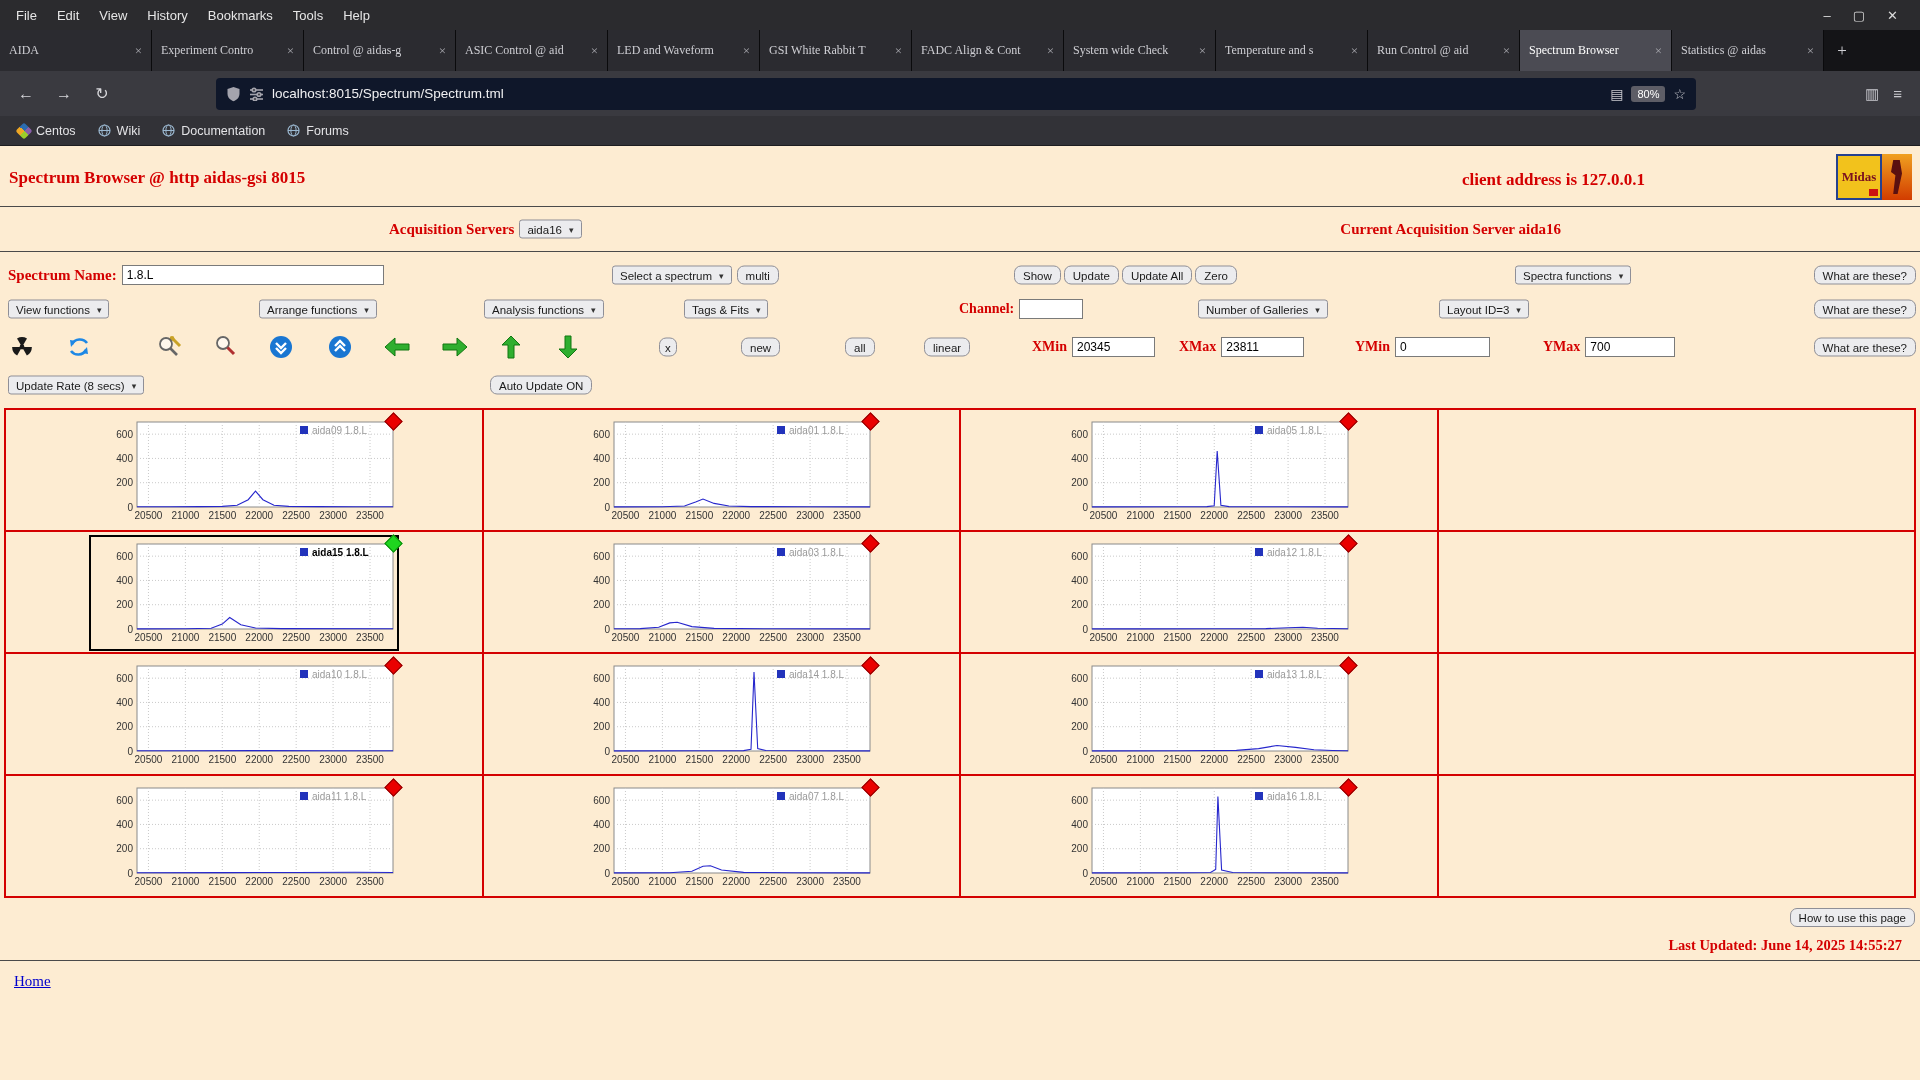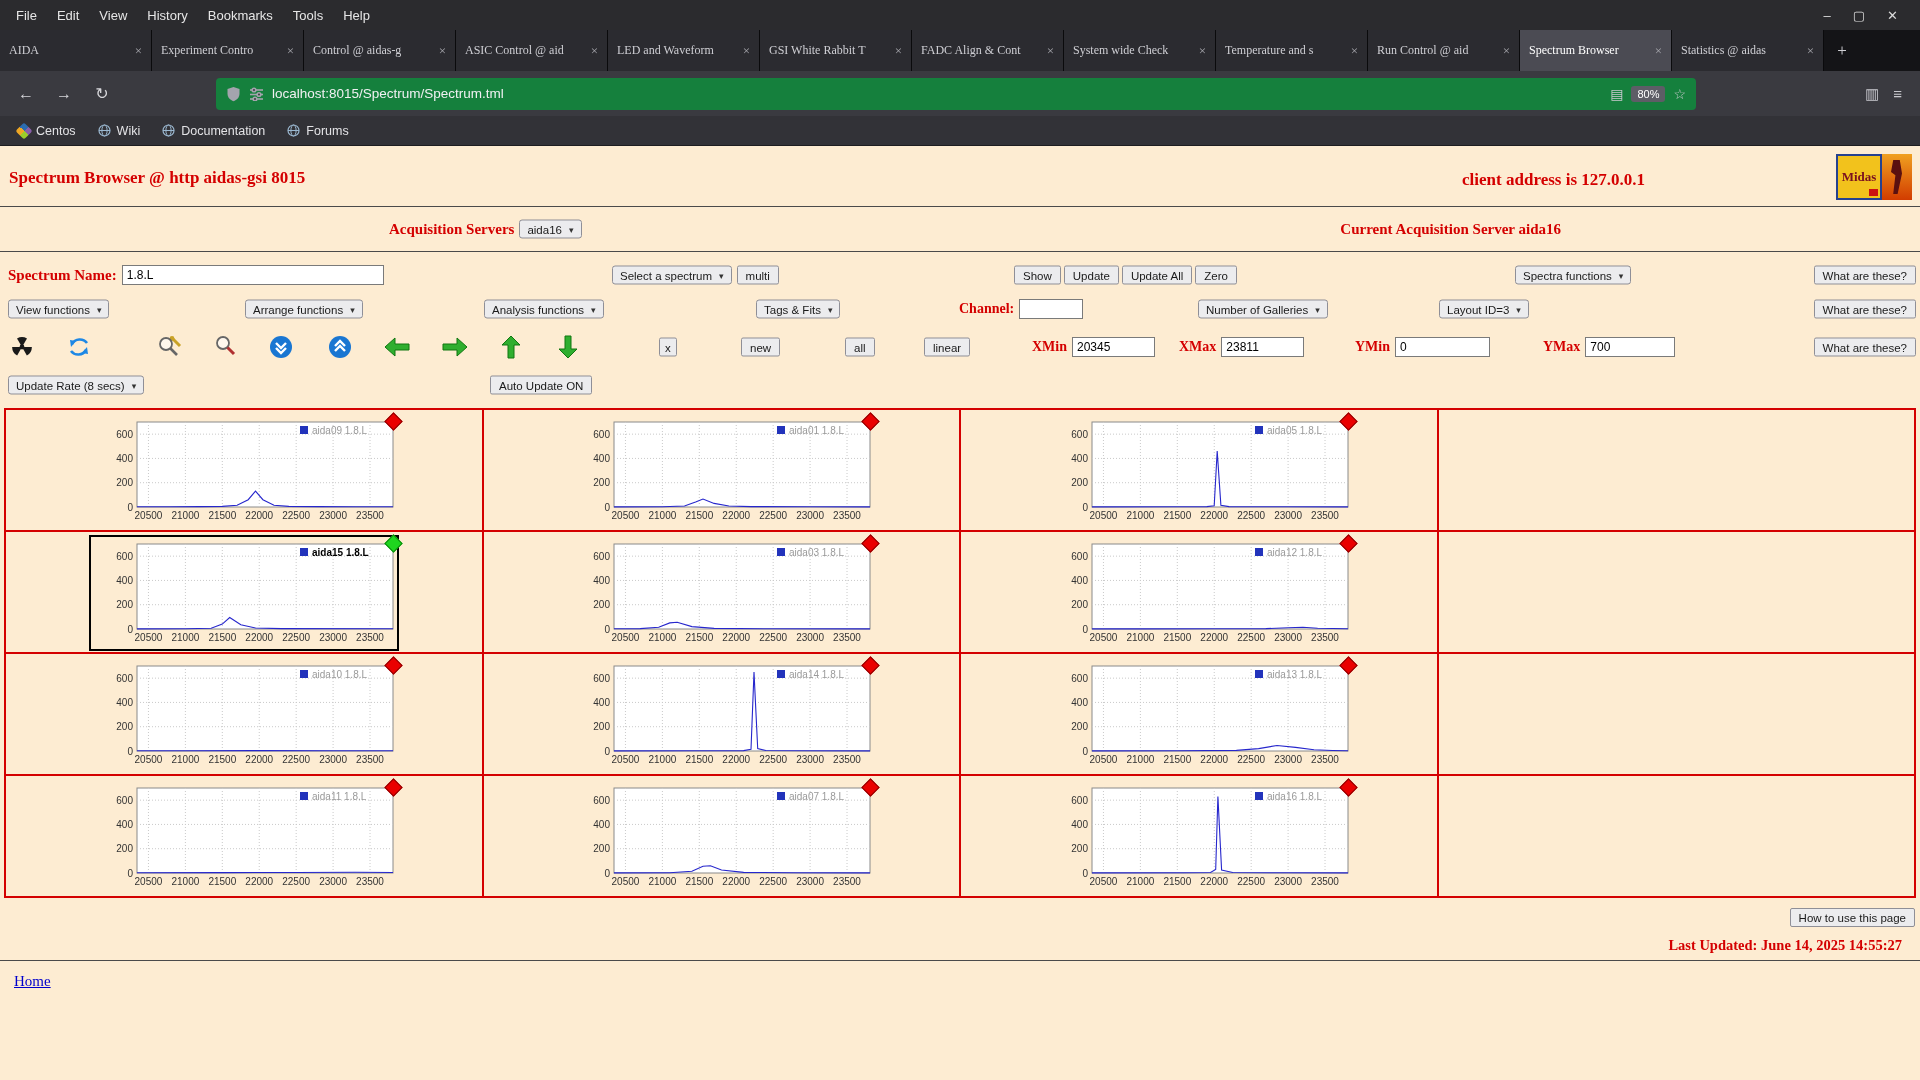--- a/index.html
+++ b/index.html
@@ -16,21 +16,21 @@
   .tab { flex:0 0 152px; background:#2b2b30; border-right:1px solid #0a0a0c; color:#cfcfd4;
          font-size:12px; display:flex; align-items:center; padding:0 9px; gap:6px; }
   .tab.active { background:#4b4b53; color:#ffffff; }
   .tab-label { flex:1; white-space:nowrap; overflow:hidden; }
   .tab-close { color:#a7a7ad; font-size:13px; }
   .new-tab { width:36px; display:flex; align-items:center; justify-content:center; color:#cfcfd4; font-size:17px; }
 
   .navbar { height:45px; background:#3a3a40; display:flex; align-items:center; padding:0 12px; gap:10px; }
   .nav-btn { width:28px; height:28px; display:flex; align-items:center; justify-content:center;
              color:#d6d6da; font-size:16px; border-radius:4px; }
-  .urlbar { flex:1; max-width:1480px; height:32px; background:#15803d; border-radius:4px; display:flex;
+  .urlbar { flex:1; max-width:1480px; height:32px; background:#0f172a; border-radius:4px; display:flex;
             align-items:center; padding:0 10px; gap:8px; color:#f0f0f2; font-size:13.5px; margin-left:90px; }
   .url-text { flex:1; white-space:nowrap; overflow:hidden; }
   .zoom-badge { background:#5d5d66; color:#fff; border-radius:3px; font-size:11px; padding:2px 6px; }
   .ub-icon { color:#c9c9cf; font-size:14px; }
   .right-icons { display:flex; gap:14px; margin-left:auto; padding-right:6px; color:#c9c9cf; font-size:15px; }
 
   .bookmarksbar { height:30px; background:#323237; border-bottom:1px solid #1d1d20; display:flex;
                   align-items:center; gap:6px; padding:0 10px; color:#e3e3e6; font-size:12.5px; }
   .bookmark { display:flex; align-items:center; gap:6px; padding:2px 8px; border-radius:3px; }
   .pinwheel { width:12px; height:12px; border-radius:2px; transform:rotate(45deg);
@@ -56,21 +56,21 @@
   .row { position:relative; }
   .g { position:absolute; top:50%; transform:translateY(-50%); display:flex; align-items:center;
        gap:5px; white-space:nowrap; }
 
   .acq-row { height:32px; }
   .lbl { font-size:15px; }
   .lbl-sm { font-size:14px; }
 
   .r-spectrum { height:34px; } .r-funcs { height:34px;padding-left:36px; } .r-icons { height:42px; } .r-update { height:34px; }
 
-  .btn { background:#ececee; border:1px solid #8f8f97; border-radius:2px; font-size:11.5px;
+  .btn { background:#ececee; border:1px solid #8f8f97; border-radius:7px; font-size:11.5px;
          color:#1a1a1a; padding:2.5px 8px; font-family:"Liberation Sans", sans-serif; }
   .btn.sm { padding:2.5px 5px; }
   .sel { display:inline-flex; align-items:center; gap:7px; background:#ececee; border:1px solid #8f8f97;
          border-radius:3px; font-size:11.5px; color:#1a1a1a; padding:2.5px 7px; }
   .caret { font-size:9px; color:#333; }
   .inp { background:#ffffff; border:1px solid #7a7a7a; height:20px; font-size:12px; padding:1px 4px;
          font-family:"Liberation Sans", sans-serif; }
 
   .icon-btn { display:flex; align-items:center; justify-content:center; }
 
@@ -293,33 +293,33 @@
     </div>
   </div>
 
   <div class="row r-funcs">
     <div class="g" style="left:8px;">
       <span class="sel">
         <span>View functions</span>
         <span class="caret">▾</span>
       </span>
     </div>
-    <div class="g" style="left:245px;justify-content:center;">
+    <div class="g" style="left:259px;justify-content:center;">
       <span class="sel">
         <span>Arrange functions</span>
         <span class="caret">▾</span>
       </span>
     </div>
     <div class="g" style="left:484px;">
       <span class="sel">
         <span>Analysis functions</span>
         <span class="caret">▾</span>
       </span>
     </div>
-    <div class="g" style="left:756px;">
+    <div class="g" style="left:684px;">
       <span class="sel">
         <span>Tags &amp; Fits</span>
         <span class="caret">▾</span>
       </span>
     </div>
     <div class="g" style="left:959px;">
       <span class="serif-red lbl-sm">Channel:</span>
       <input class="inp" style="width: 64px;" value="">
     </div>
     <div class="g" style="left:1198px;">

